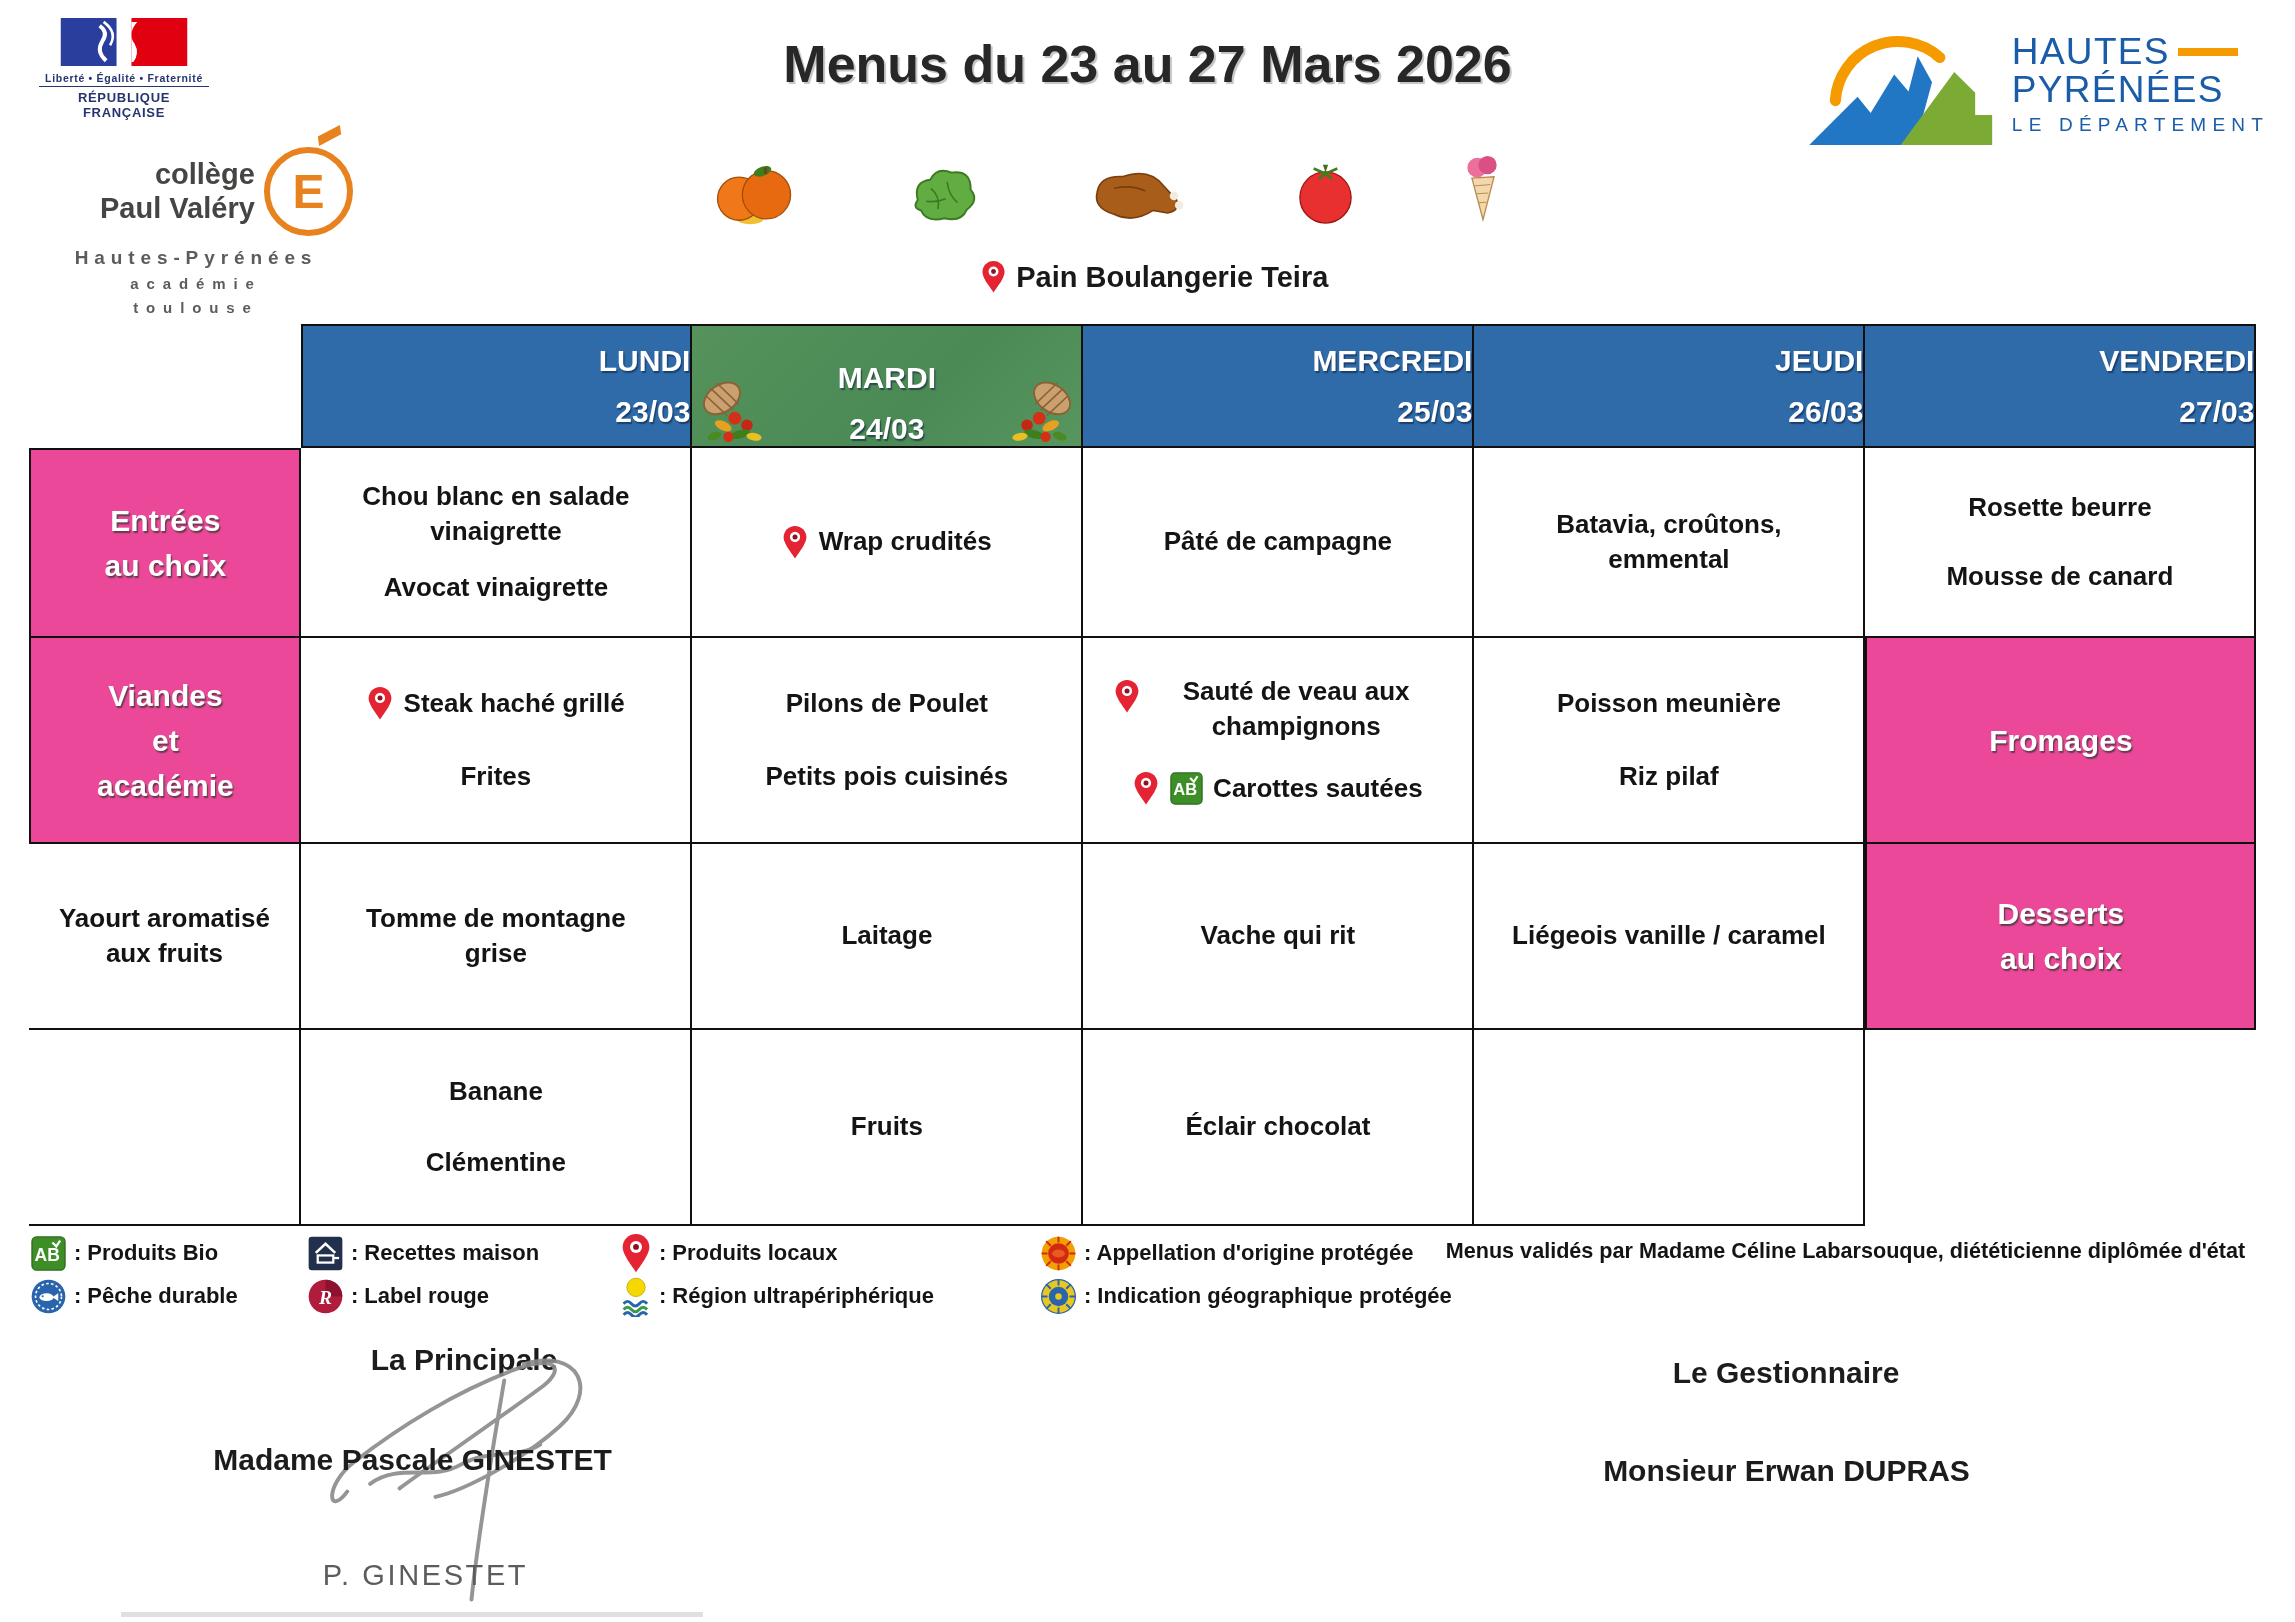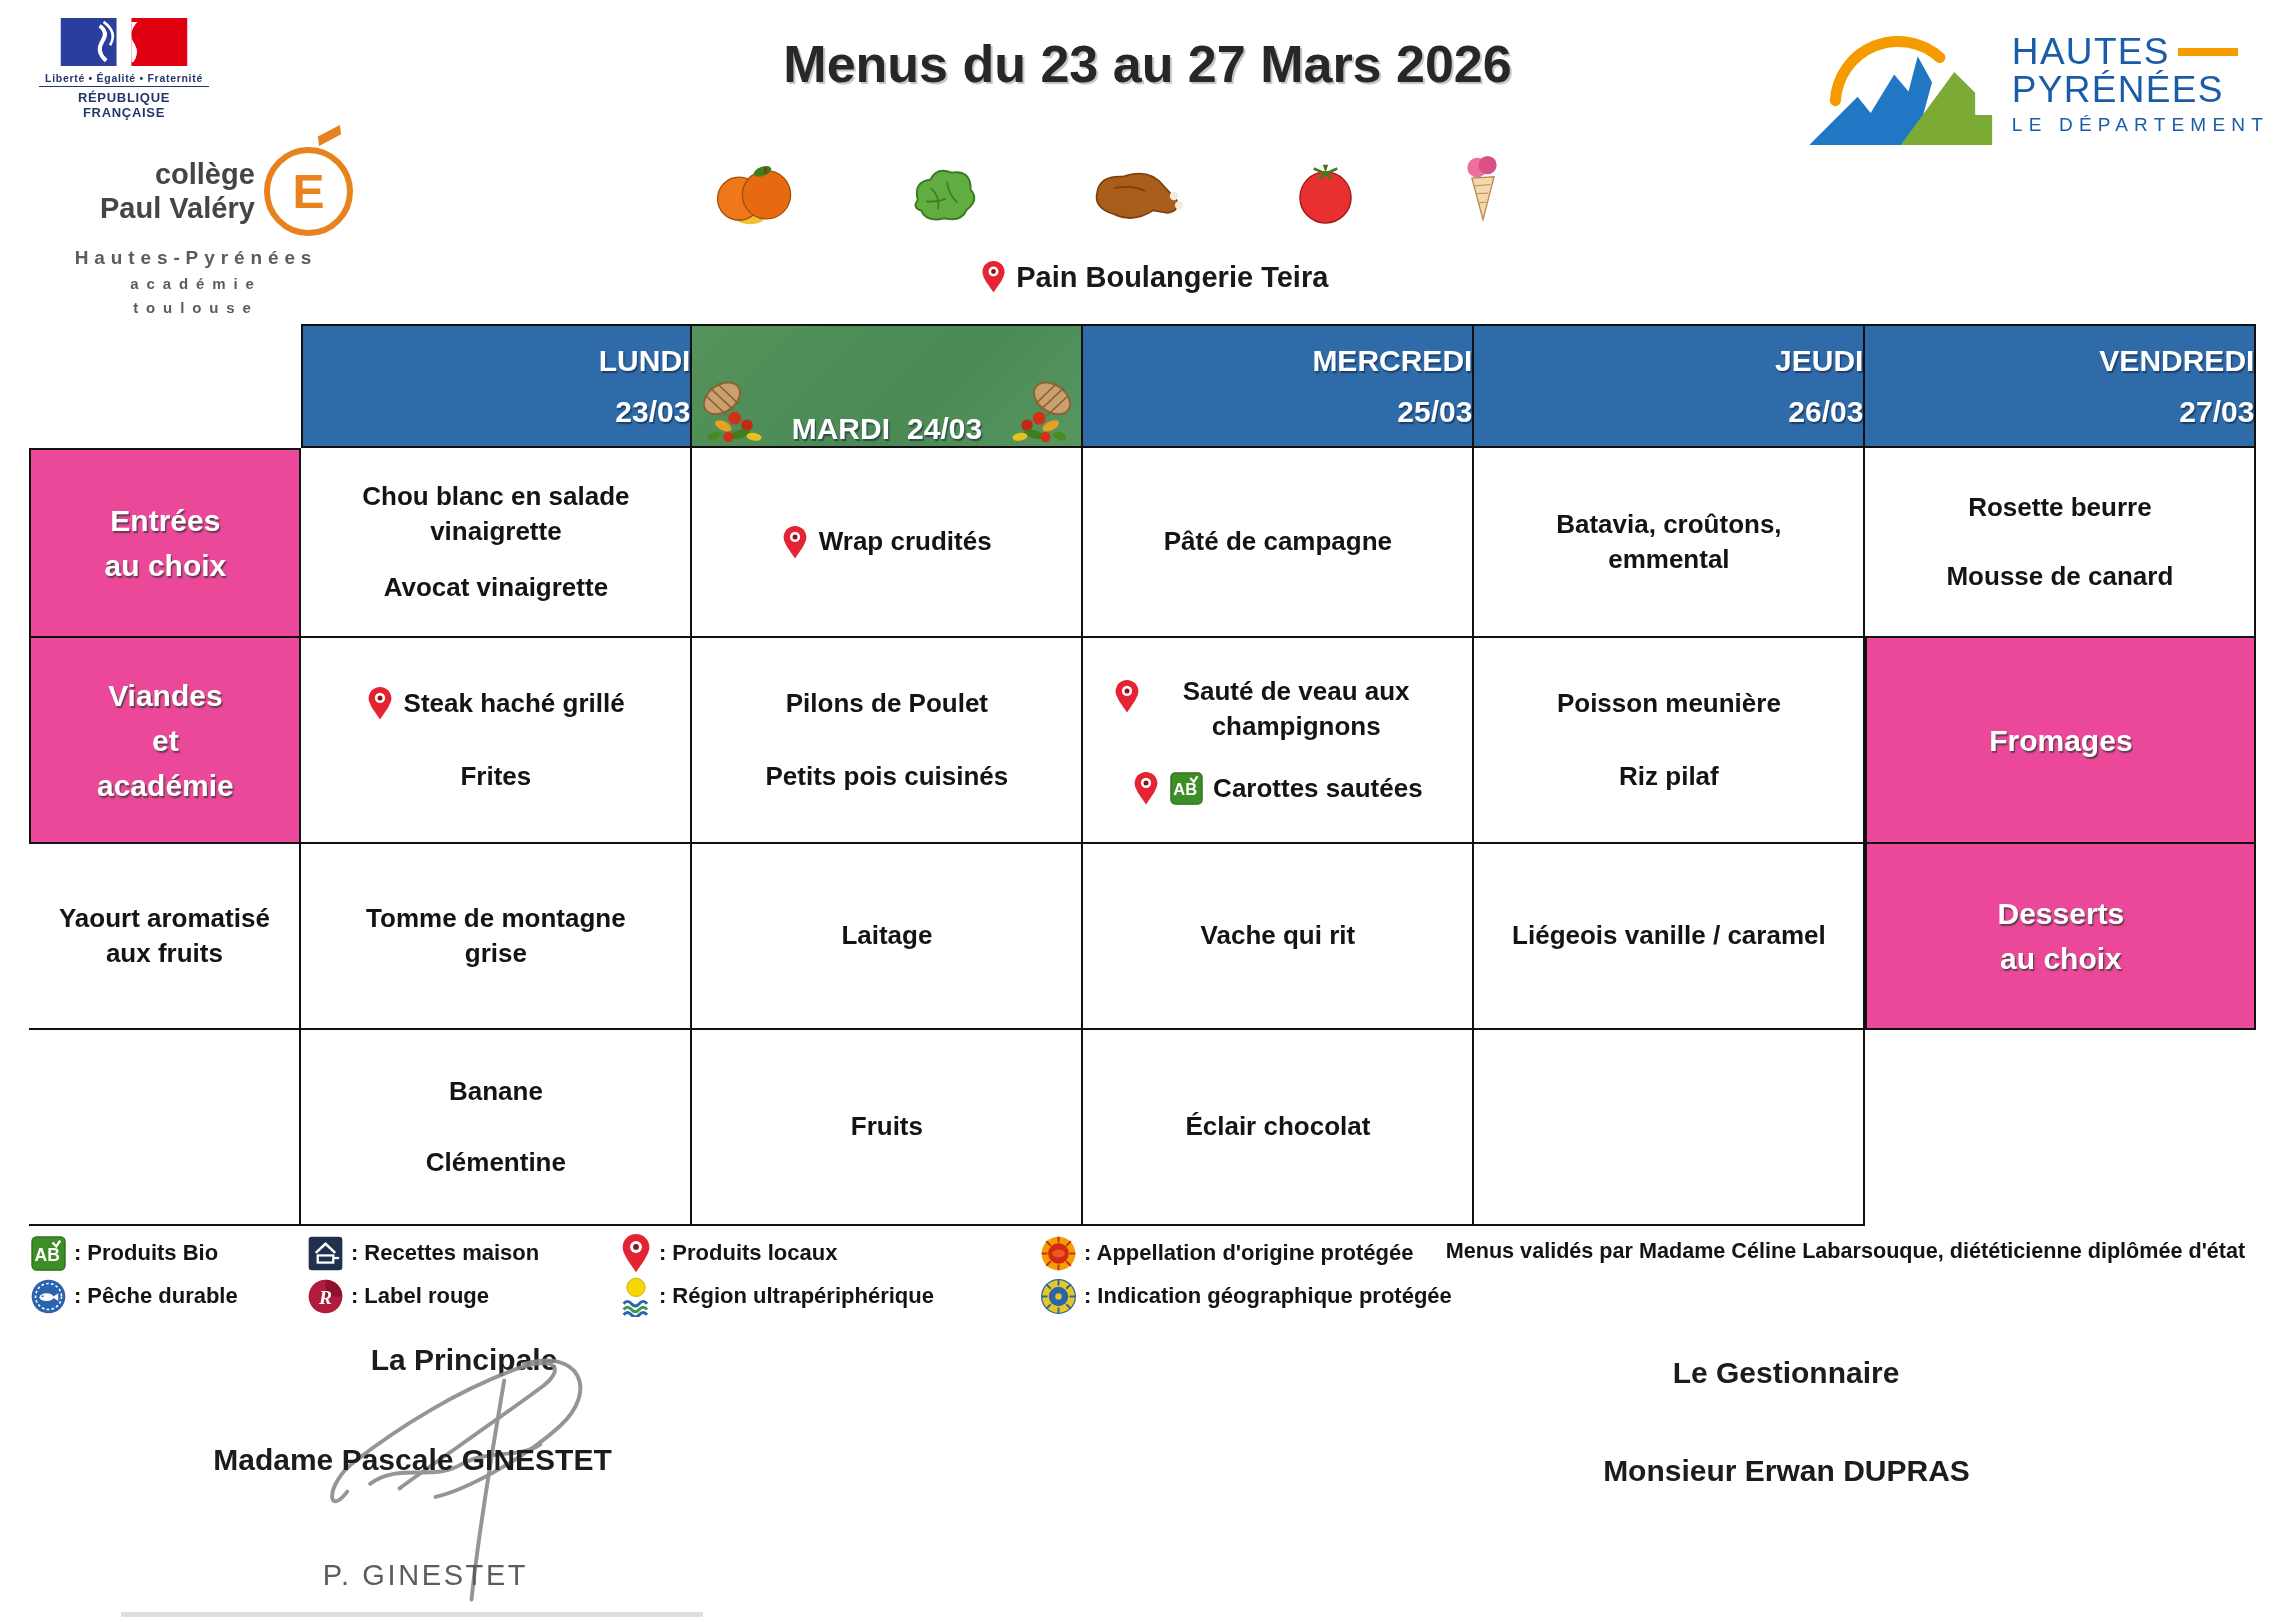--- a/index.html
+++ b/index.html
@@ -44,21 +44,21 @@
       grid-template-columns:272px repeat(5,391px);
       grid-template-rows:124px 190px 206px 186px 196px;}
   .corner{background:#fff;}
   .day-h{background:#2f6ba8;color:#fff;display:flex;flex-direction:column;align-items:flex-end;
          justify-content:center;gap:17px;font-weight:bold;font-size:30px;
          text-shadow:1.3px 2px 1.3px rgba(10,25,60,.55);
          border-top:2px solid #101010;border-right:2px solid #101010;border-bottom:2px solid #101010;}
   .day-h.first{border-left:2px solid #101010;}
   .day-h.mardi{background:linear-gradient(135deg,#55925c,#4b8a55 60%,#57965f);
                flex-direction:row;justify-content:space-between;gap:0;padding:0 2.6px;}
-  .mardi-mid{display:flex;flex-direction:row;align-items:center;gap:17px;}
+  .mardi-mid{display:flex;flex-direction:column;align-items:center;gap:17px;}
   .basket{width:77px;height:71px;flex:0 0 auto;}
   .basket.mirror{transform:scaleX(-1);}
 
   .row-label{background:#ec4899;color:#fff;font-weight:bold;font-size:30px;line-height:1.5;
              display:flex;flex-direction:column;align-items:center;justify-content:center;text-align:center;
              text-shadow:1.3px 2px 1.3px rgba(18,55,30,.65);
              border-left:2px solid #101010;border-right:2px solid #101010;border-bottom:2px solid #101010;}
   .row-label.first{border-top:2px solid #101010;}
 
   .cell{background:#fff;border-right:2px solid #101010;border-bottom:2px solid #101010;

